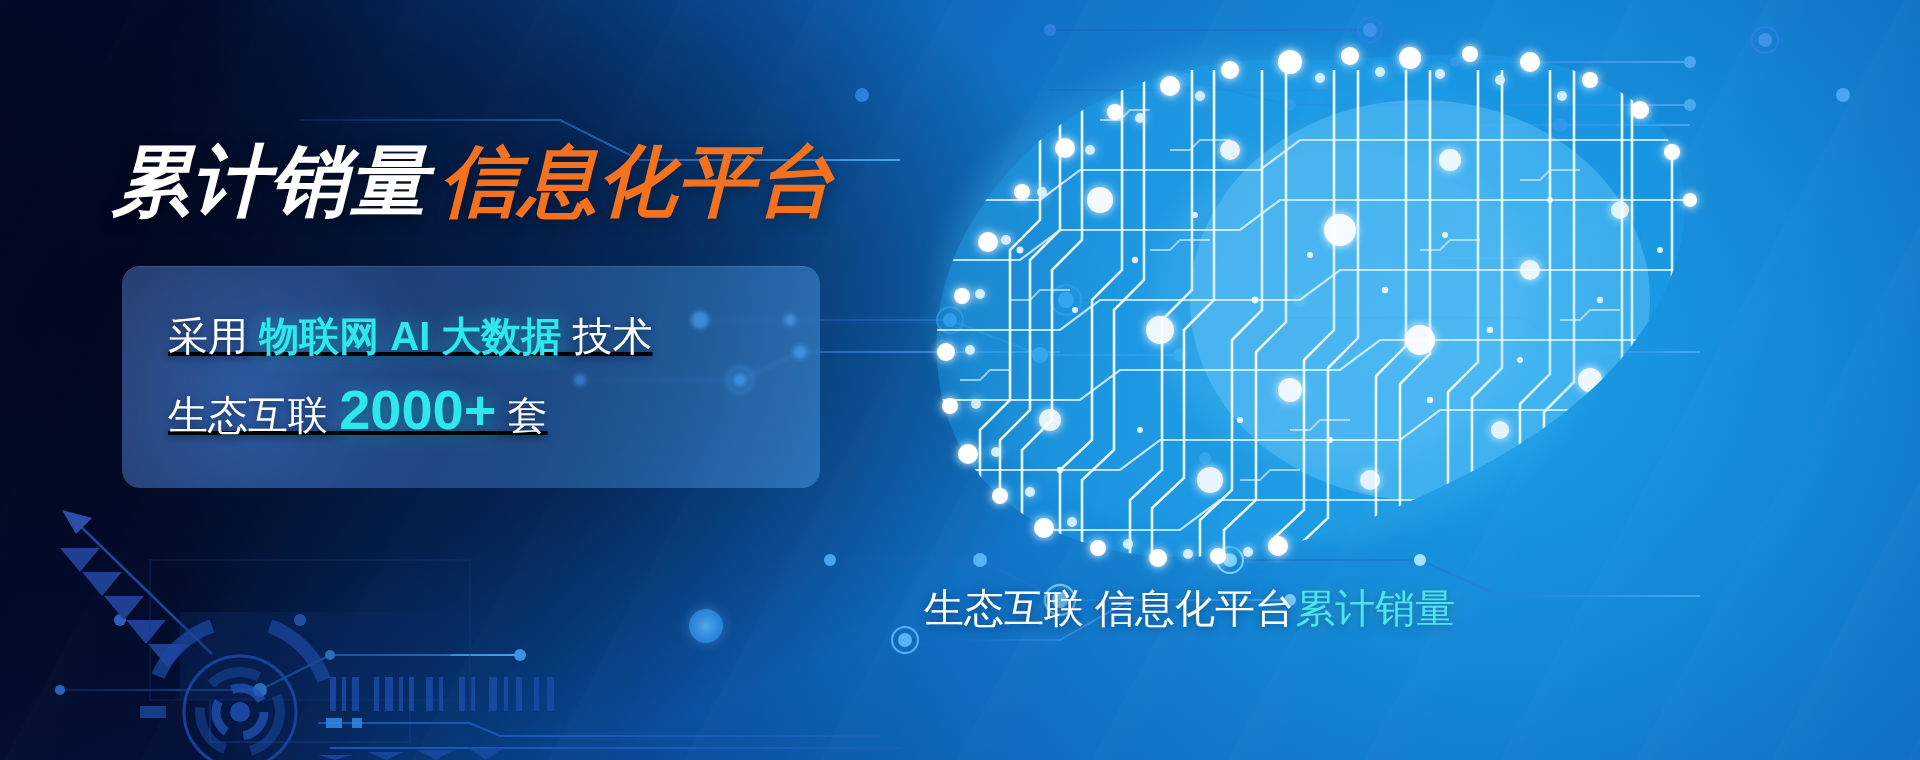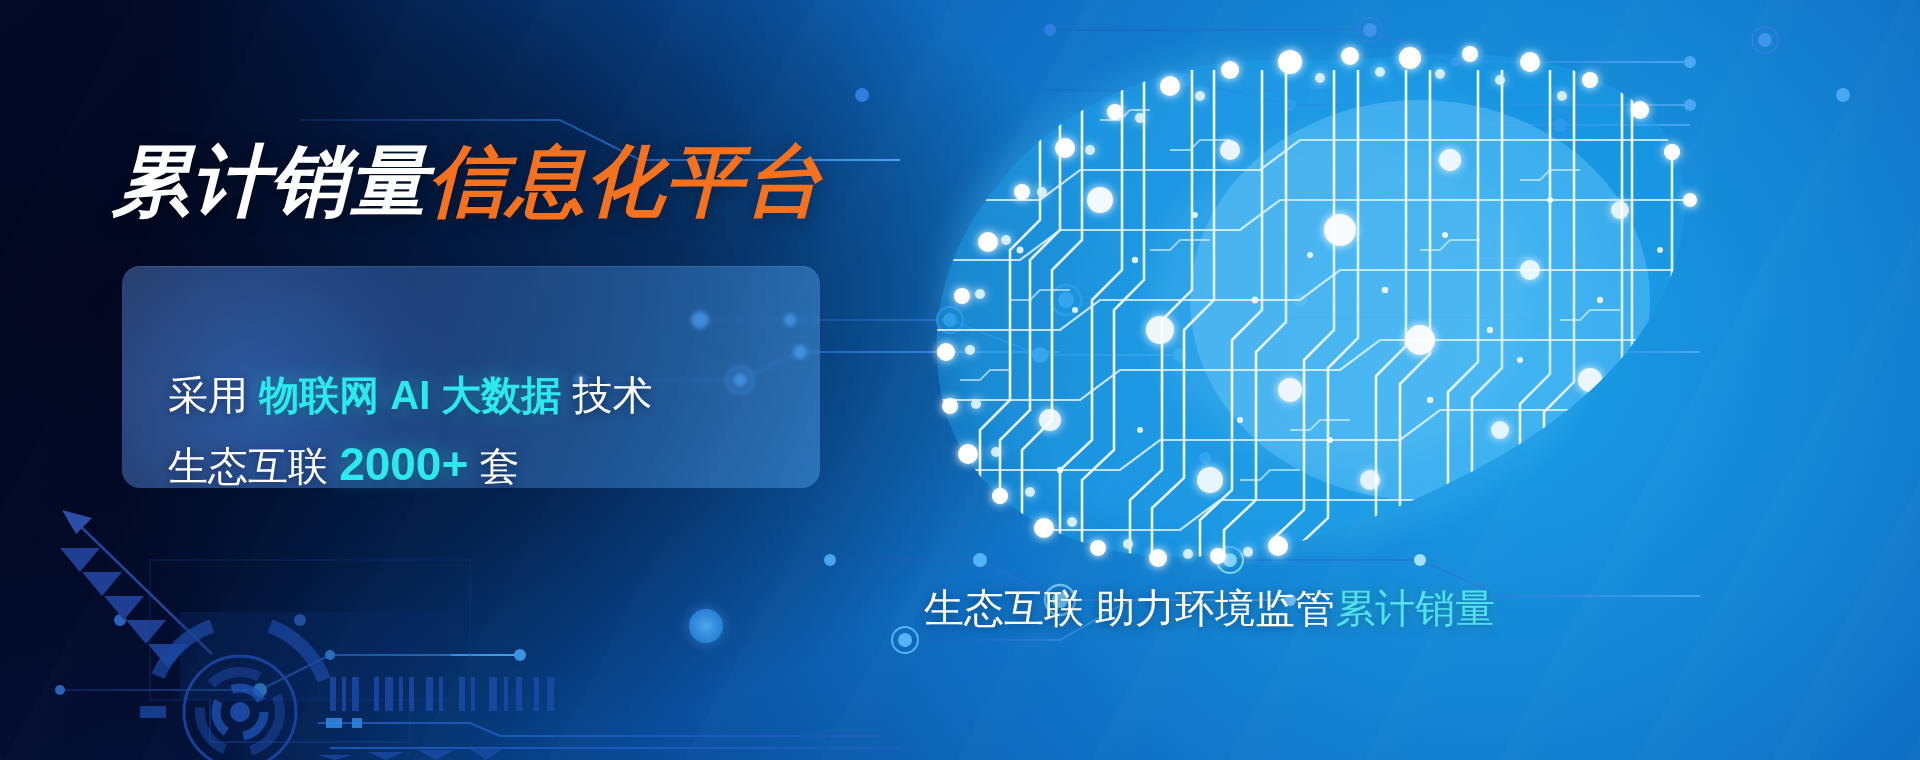--- a/index.html
+++ b/index.html
@@ -52,59 +52,61 @@
     white-space:nowrap;
     z-index:40;
   }
   .headline .h-white{
     color:#ffffff;
     text-shadow:0 4px 16px rgba(0,0,0,.45);
   }
   .headline .h-orange{
     color:#f4711f;
     text-shadow:0 4px 16px rgba(0,0,0,.35);
+    margin-left:12px;
   }
 
   
   .panel{
     position:absolute;
     left:122px; top:266px;
     width:698px; height:222px;
     border-radius:18px;
     background:
       radial-gradient(circle at 18% 58%, rgba(52,118,214,0.55) 0%, rgba(34,80,160,0.25) 34%, rgba(255,255,255,0) 62%),
       linear-gradient(104deg, rgba(90,110,155,0.46) 0%, rgba(62,104,168,0.46) 38%, rgba(56,126,200,0.52) 72%, rgba(70,150,220,0.55) 100%);
     backdrop-filter:blur(2px);
     box-shadow:inset 0 1px 0 rgba(255,255,255,0.10);
     z-index:35;
   }
   .panel-lines{
     position:absolute; left:0; top:0;
     width:100%; height:100%;
     display:flex; flex-direction:column;
-    justify-content:flex-end;
+    justify-content:center;
     gap:24px;
     padding:0 46px;
+    text-decoration:underline;
   }
   .pline{
     font-size:40px;
     line-height:1.05;
     color:#ffffff;
     white-space:nowrap;
     text-shadow:0 2px 8px rgba(0,12,40,.45);
   }
   .pline .hl{
     color:#2ee8f0;
     font-weight:bold;
     text-shadow:0 0 18px rgba(46,232,240,.45), 0 2px 8px rgba(0,12,40,.4);
   }
   .pline .num{
     color:#2ee8f0;
     font-weight:bold;
-    font-size:46px;
+    font-size:56px;
     text-shadow:0 0 18px rgba(46,232,240,.45), 0 2px 8px rgba(0,12,40,.4);
   }
 
   
   .tagline{
     position:absolute;
     left:924px; top:586px;
     font-size:40px;
     line-height:1.1;
     color:#ffffff;
@@ -477,16 +479,16 @@
       </div>
       <div class="pline">
         <span>生态互联</span>
         <span class="num">2000+</span>
         <span>套</span>
       </div>
     </div>
   </div>
 
   <div class="tagline">
-    <span>生态互联 助力环境监管</span><span class="tg-cyan">累计销量</span>
+    <span>生态互联 信息化平台</span><span class="tg-cyan">累计销量</span>
   </div>
 
 </div>
 
 </body></html>

